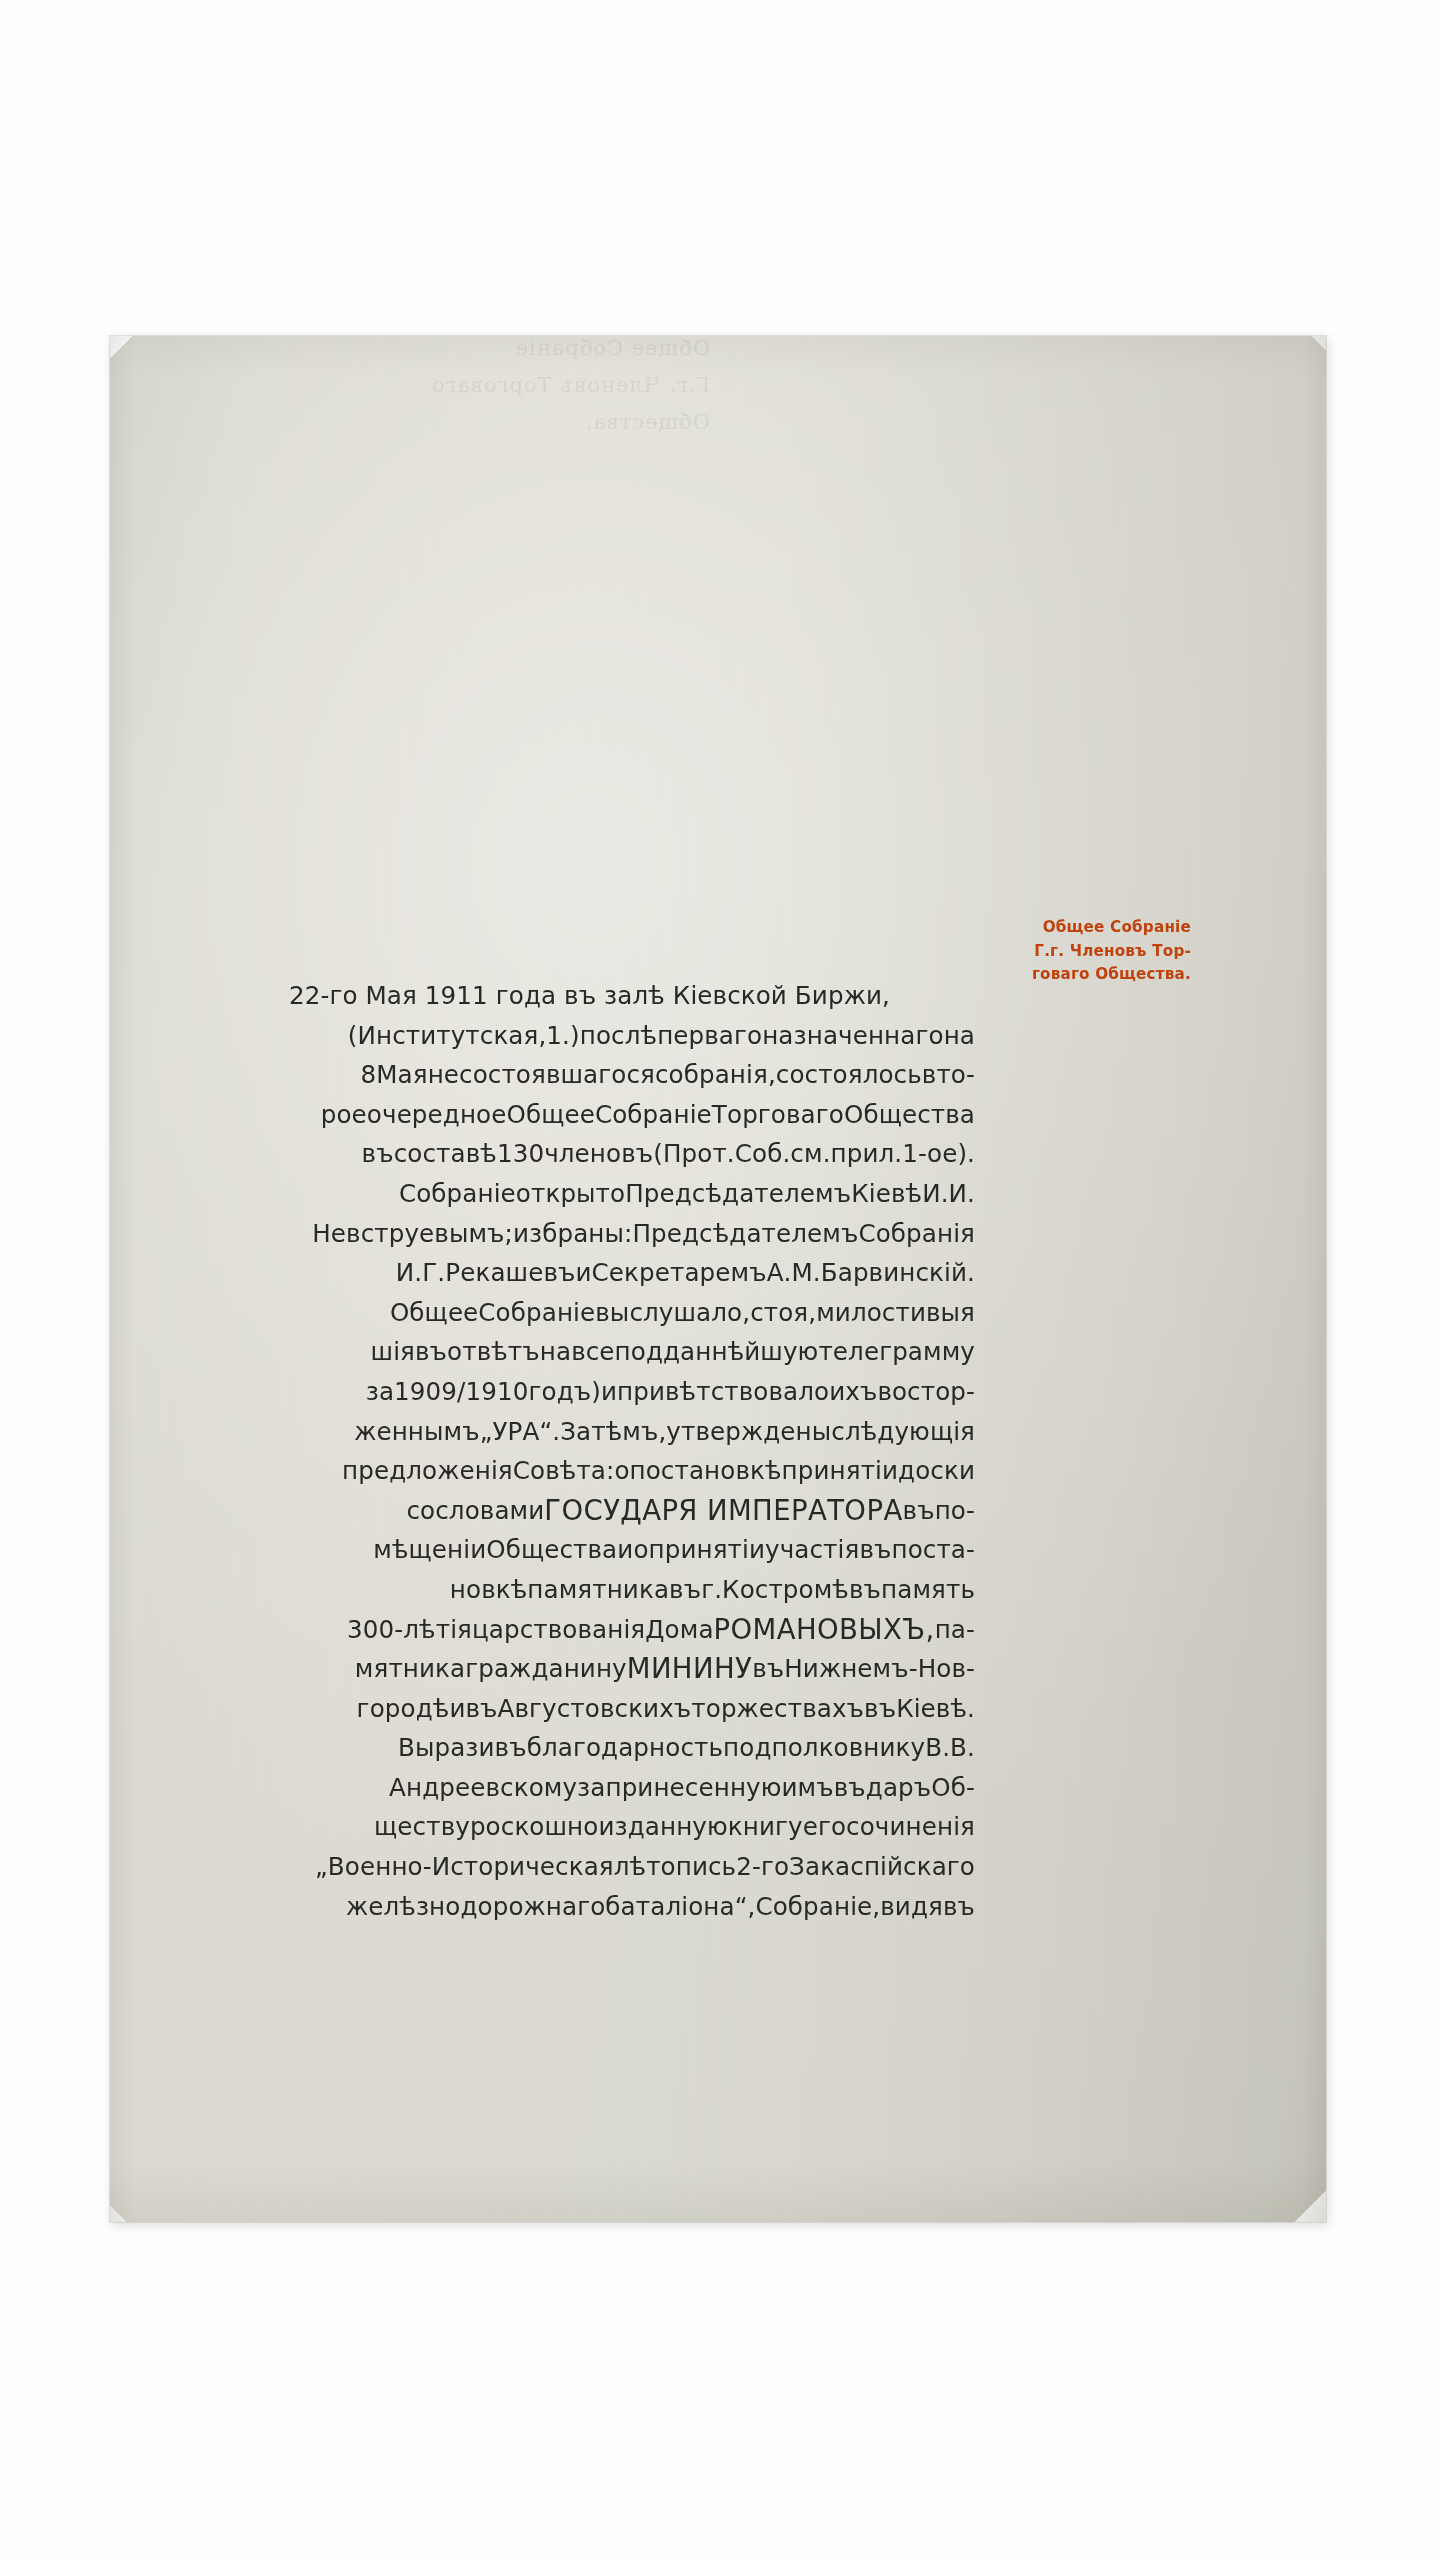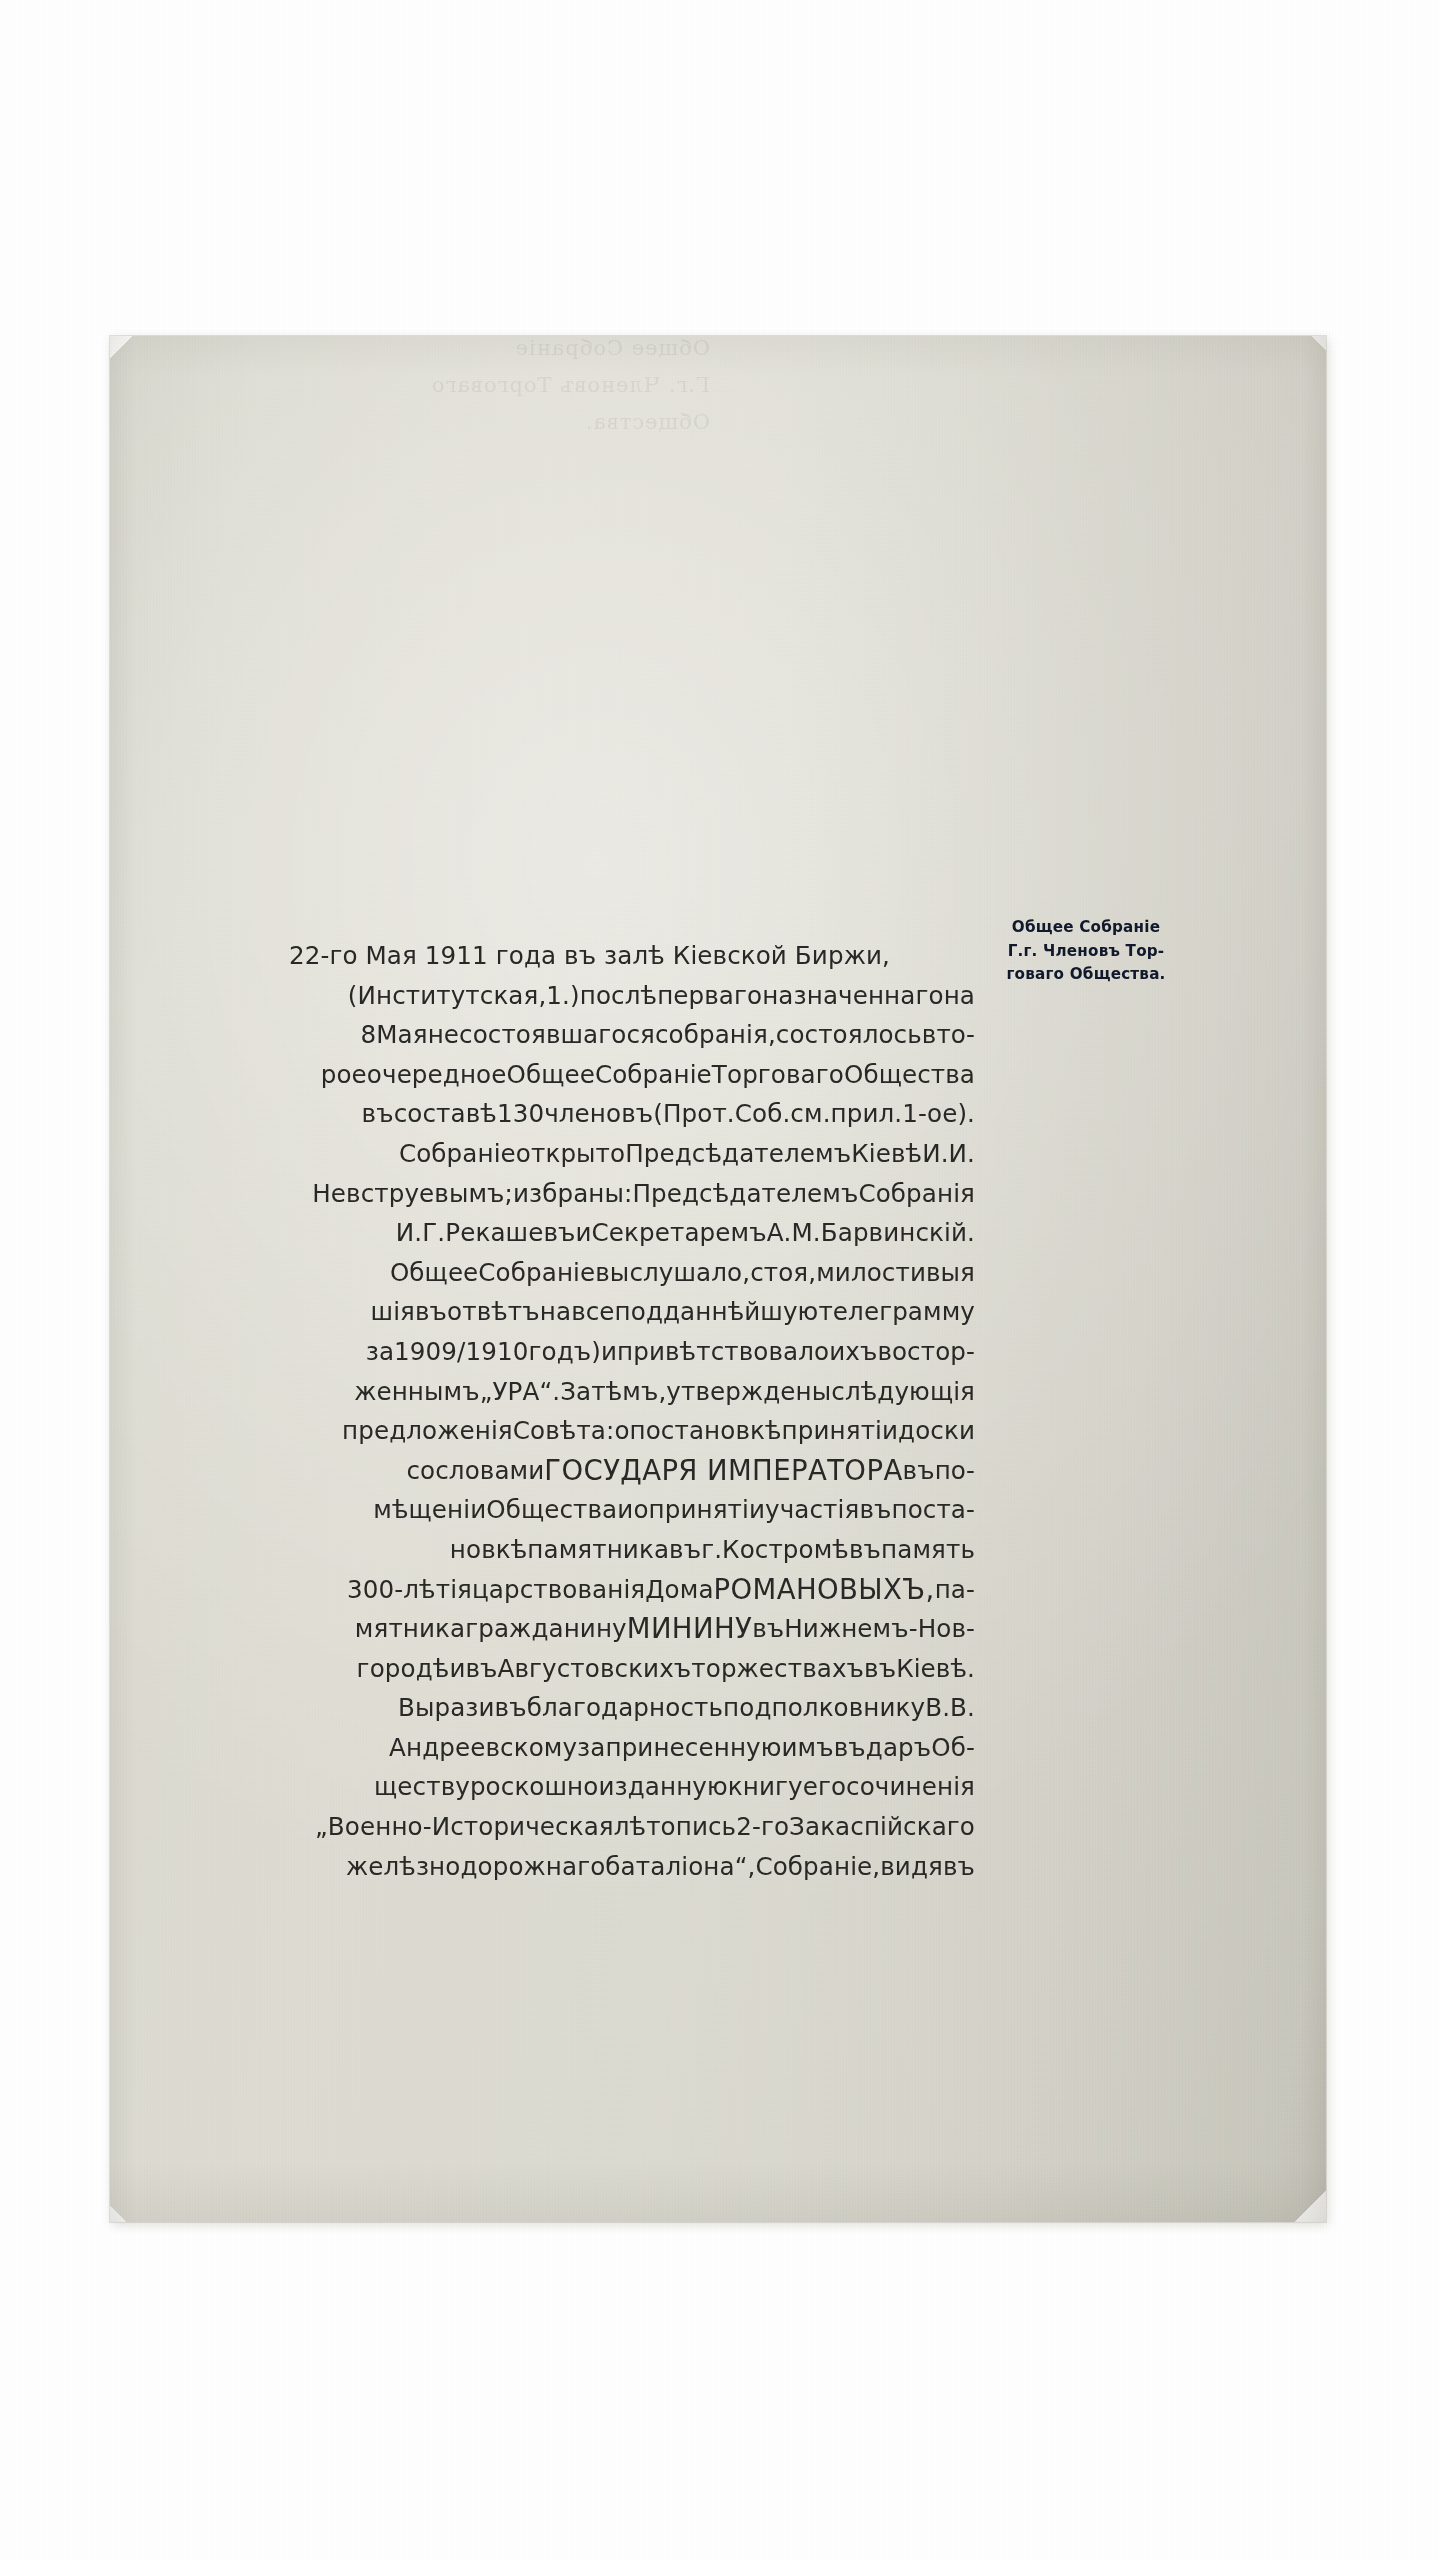--- a/index.html
+++ b/index.html
@@ -89,21 +89,21 @@
     filter: blur(0.7px);
     pointer-events: none;
     user-select: none;
     white-space: pre-line;
   }
 
   
   #text-block {
     position: absolute;
     left: 243px;
-    top: 936px;
+    top: 976px;
     width: 732px;
     color: #272725;
     font-family: "DejaVu Sans", sans-serif;
     font-size: 24.6px;
     line-height: 39.6px;
     letter-spacing: 0.1px;
     text-rendering: optimizeLegibility;
   }
   .para {
     margin: 0;
@@ -138,27 +138,27 @@
     font-size: 27.5px;
     letter-spacing: 0.4px;
   }
 
   
   #margin-note {
     position: absolute;
     left: 981px;
     top: 916px;
     width: 210px;
-    color: #0f172a;
+    color: #c2410c;
     font-family: "DejaVu Sans", sans-serif;
     font-weight: 700;
     font-size: 15.2px;
     line-height: 23.6px;
     letter-spacing: 0.2px;
-    text-align: center;
+    text-align: right;
     white-space: pre-line;
   }
 
   
   #grain {
     position: absolute;
     inset: 0;
     pointer-events: none;
     opacity: 0.30;
     background-image:

